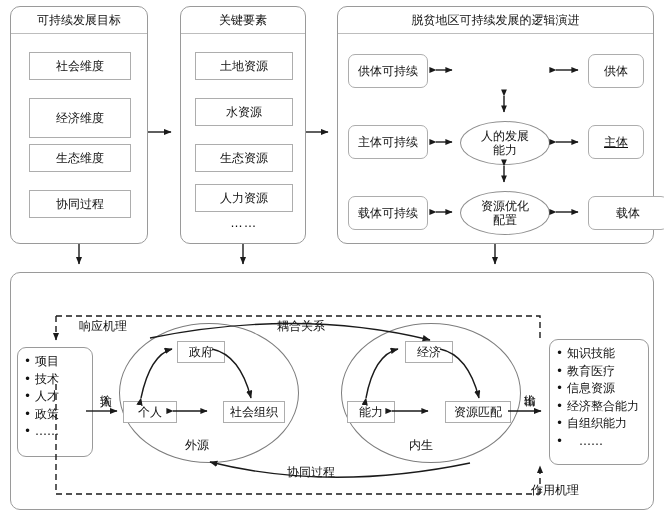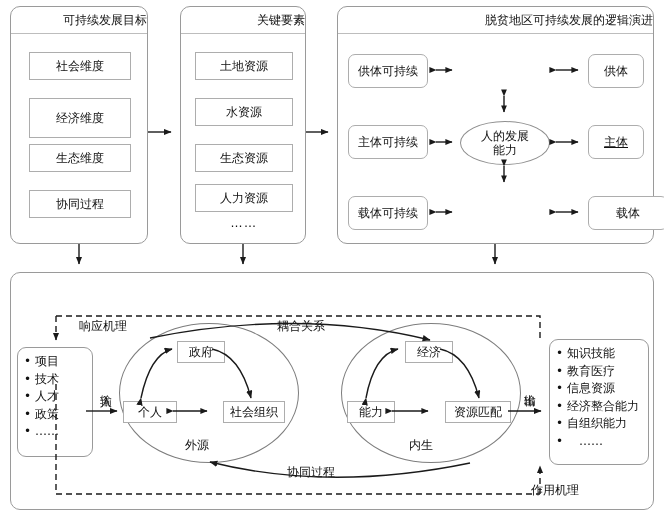--- a/index.html
+++ b/index.html
@@ -10,21 +10,21 @@
   }
   #stage{position:absolute;left:0;top:0;width:664px;height:516px;}
   svg#wires{position:absolute;left:0;top:0;width:664px;height:516px;pointer-events:none;}
 
   .panel{
     position:absolute;background:#ffffff;border:1px solid #9a9a9a;
     border-radius:10px;box-sizing:border-box;
   }
   .panel-title{
     position:absolute;left:0;right:0;top:0;height:26px;line-height:26px;
-    text-align:right;font-size:12px;color:#111;
+    text-align:center;font-size:12px;color:#111;
     border-bottom:1px solid #bdbdbd;
   }
   .cell{
     position:absolute;box-sizing:border-box;background:#fff;
     border:1px solid #adadad;display:flex;align-items:center;
     justify-content:center;font-size:12px;color:#111;
   }
   .cell.rounded{border-radius:7px;}
   .dots{position:absolute;text-align:center;font-size:12px;letter-spacing:1.5px;color:#111;}
 
@@ -76,20 +76,24 @@
   <div class="panel" style="left:337px;top:6px;width:317px;height:238px;">
     <div class="panel-title">脱贫地区可持续发展的逻辑演进</div>
 
     <div class="cell rounded" style="left:10px;top:47px;width:80px;height:34px;">供体可持续</div>
     <div class="cell rounded" style="left:10px;top:118px;width:80px;height:34px;">主体可持续</div>
     <div class="cell rounded" style="left:10px;top:189px;width:80px;height:34px;">载体可持续</div>
 
     <div class="ell" style="left:122px;top:114px;width:90px;height:44px;">
       <span style="white-space:pre-line">人的发展
 能力</span>
+    </div>
+    <div class="ell" style="left:122px;top:184px;width:90px;height:44px;">
+      <span style="white-space:pre-line">资源优化
+配置</span>
     </div>
 
     <div class="cell rounded" style="left:250px;top:47px;width:56px;height:34px;">供体</div>
     <div class="cell rounded" style="left:250px;top:118px;width:56px;height:34px;text-decoration:underline;">主体</div>
     <div class="cell rounded" style="left:250px;top:189px;width:80px;height:34px;">载体</div>
   </div>
 
   <div class="panel" style="left:10px;top:272px;width:644px;height:238px;">
 
     <div class="listbox" style="left:6px;top:74px;width:76px;height:110px;">

